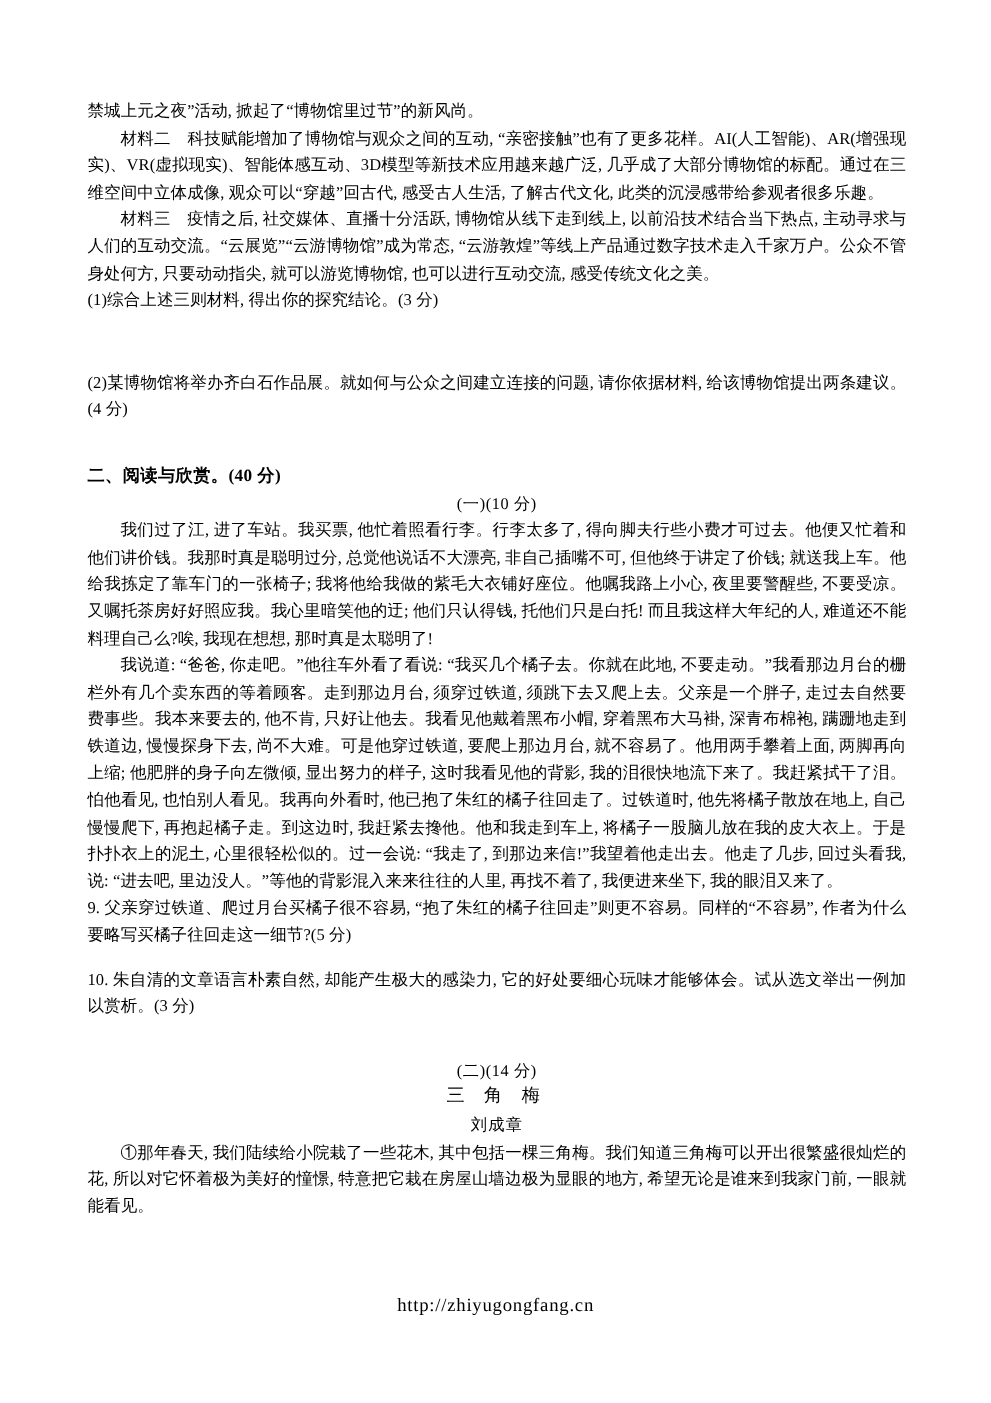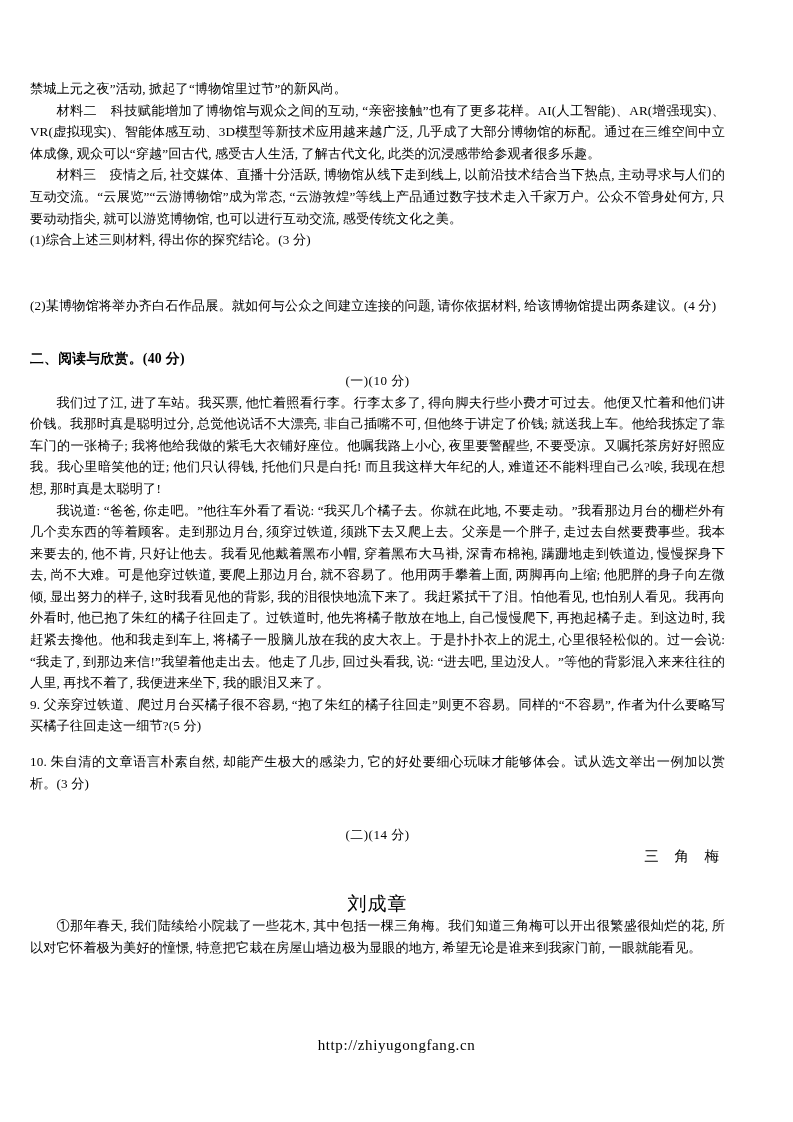--- a/index.html
+++ b/index.html
@@ -14,21 +14,21 @@
     color: #000000;
     position: relative;
     overflow: hidden;
   }
   .page {
     position: absolute;
     left: 0; top: 0;
     width: 793px;
     height: 1122px;
     box-sizing: border-box;
-    padding: 78px 68px 40px 30px;
+    padding: 78px 68px 40px 70px;
   }
   p {
     margin: 0;
     font-size: 13.2px;
     line-height: 21.6px;
     text-align: justify;
     text-justify: inter-ideograph;
     letter-spacing: 0.1px;
   }
   .indent2 { text-indent: 2em; }
@@ -42,32 +42,31 @@
     letter-spacing: 0.3px;
     margin-top: 32px;
   }
   .section-label {
     text-align: center;
     font-size: 13px;
     text-indent: 0;
     letter-spacing: 0.5px;
   }
   .title-main {
-    text-align: right;
+    text-align: center;
     font-size: 14.5px;
     letter-spacing: 6px;
     text-indent: 0;
     font-weight: normal;
   }
   .author {
     text-align: center;
-    font-size: 19px;
+    font-size: 13px;
     text-indent: 0;
     letter-spacing: 1px;
-    margin-top: 26px;
   }
   .question {
     font-size: 13.2px;
     line-height: 21.6px;
     text-indent: 0;
     text-align: justify;
   }
   .watermark {
     position: absolute;
     left: 0;

